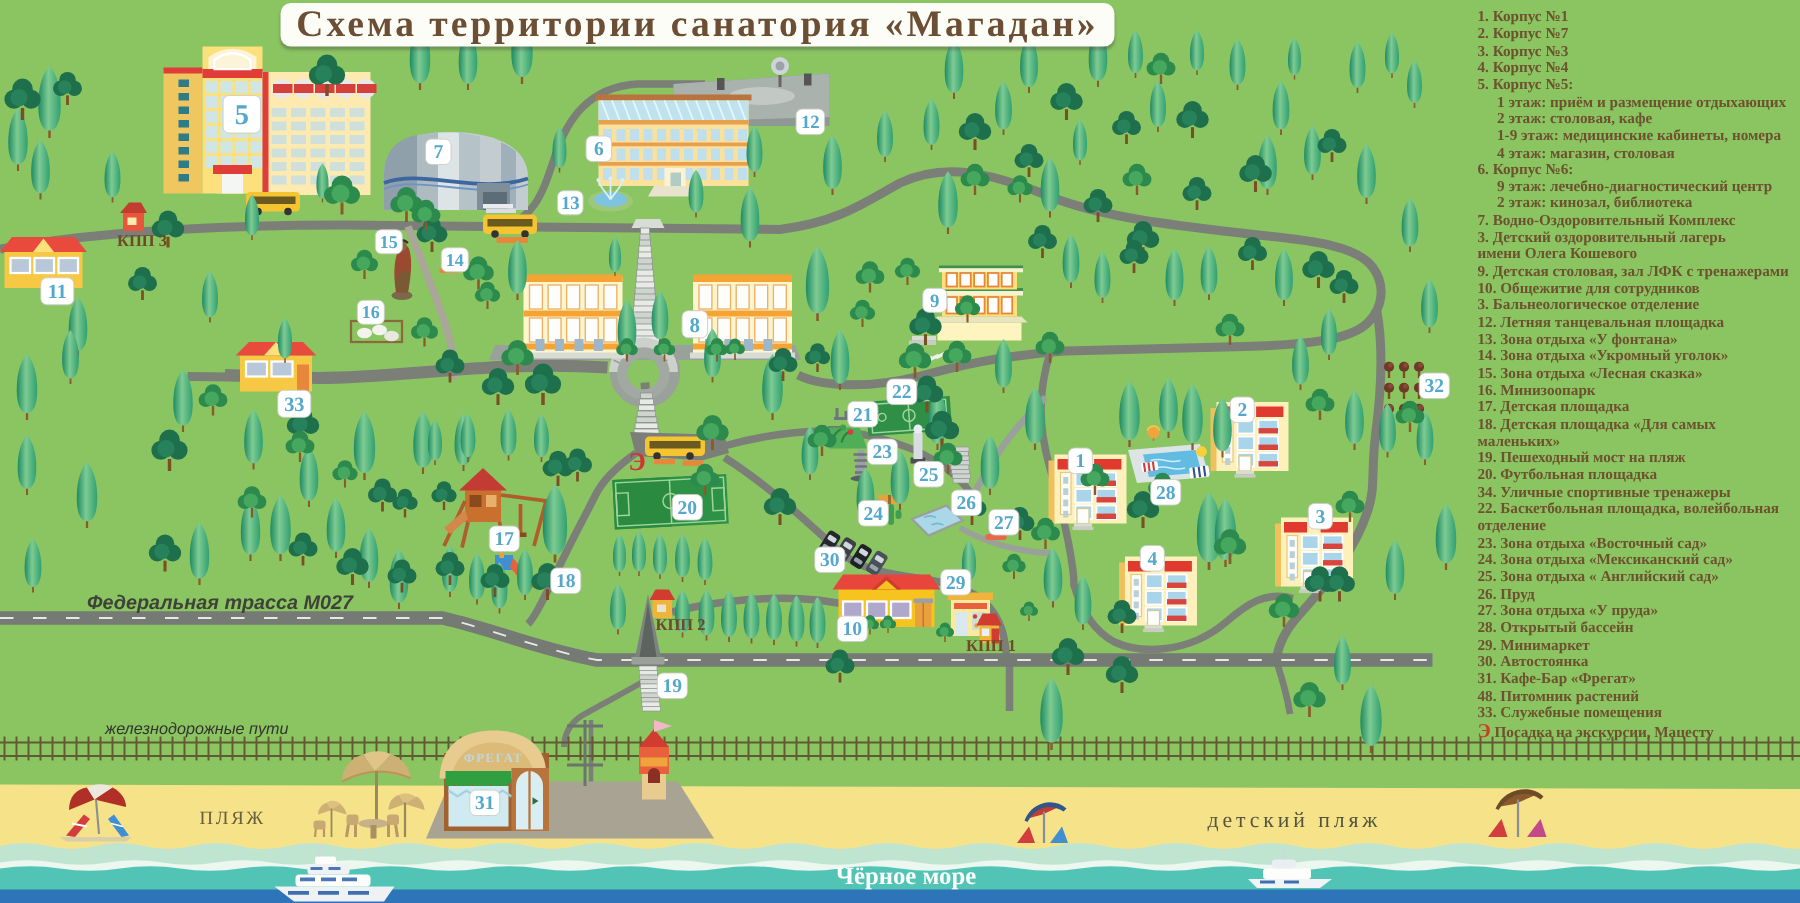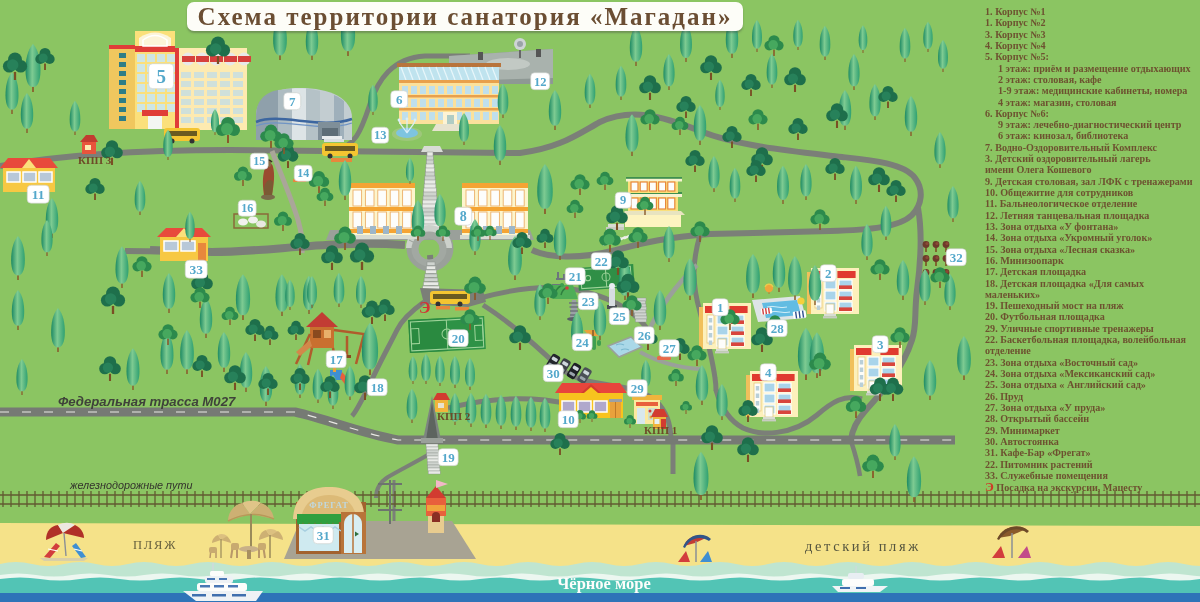--- a/index.html
+++ b/index.html
@@ -241,60 +241,60 @@
 
 <path d="M0,579 Q20,576 40,579 Q60,582 80,579 Q100,576 120,579 Q140,582 160,579 Q180,576 200,579 Q220,582 240,579 Q260,576 280,579 Q300,582 320,579 Q340,576 360,579 Q380,582 400,579 Q420,576 440,579 Q460,582 480,579 Q500,576 520,579 Q540,582 560,579 Q580,576 600,579 Q620,582 640,579 Q660,576 680,579 Q700,582 720,579 Q740,576 760,579 Q780,582 800,579 Q820,576 840,579 Q860,582 880,579 Q900,576 920,579 Q940,582 960,579 Q980,576 1000,579 Q1020,582 1040,579 Q1060,576 1080,579 Q1100,582 1120,579 Q1140,576 1160,579 Q1180,582 1200,579 L1200,602 L0,602 Z" fill="#52c4b5"></path>
 
 <rect x="0" y="593" width="1200" height="9" fill="#2e74b8"></rect>
 </svg>
 
 <div class="title">Схема территории санатория «Магадан»</div>
 
 <div class="legend">
 <div>1. Корпус №1</div>
-<div>1. Корпус №2</div>
+<div>2. Корпус №7</div>
 <div>3. Корпус №3</div>
 <div>4. Корпус №4</div>
 <div>5. Корпус №5:</div>
 <div class="i">1 этаж: приём и размещение отдыхающих</div>
 <div class="i">2 этаж: столовая, кафе</div>
 <div class="i">1-9 этаж: медицинские кабинеты, номера</div>
 <div class="i">4 этаж: магазин, столовая</div>
 <div>6. Корпус №6:</div>
 <div class="i">9 этаж: лечебно-диагностический центр</div>
-<div class="i">6 этаж: кинозал, библиотека</div>
+<div class="i">2 этаж: кинозал, библиотека</div>
 <div>7. Водно-Оздоровительный Комплекс</div>
 <div>3. Детский оздоровительный лагерь</div>
 <div>имени Олега Кошевого</div>
 <div>9. Детская столовая, зал ЛФК с тренажерами</div>
 <div>10. Общежитие для сотрудников</div>
-<div>11. Бальнеологическое отделение</div>
+<div>3. Бальнеологическое отделение</div>
 <div>12. Летняя танцевальная площадка</div>
 <div>13. Зона отдыха «У фонтана»</div>
 <div>14. Зона отдыха «Укромный уголок»</div>
 <div>15. Зона отдыха «Лесная сказка»</div>
 <div>16. Минизоопарк</div>
 <div>17. Детская площадка</div>
 <div>18. Детская площадка «Для самых</div>
 <div>маленьких»</div>
 <div>19. Пешеходный мост на пляж</div>
 <div>20. Футбольная площадка</div>
-<div>29. Уличные спортивные тренажеры</div>
+<div>34. Уличные спортивные тренажеры</div>
 <div>22. Баскетбольная площадка, волейбольная</div>
 <div>отделение</div>
 <div>23. Зона отдыха «Восточный сад»</div>
 <div>24. Зона отдыха «Мексиканский сад»</div>
 <div>25. Зона отдыха « Английский сад»</div>
 <div>26. Пруд</div>
 <div>27. Зона отдыха «У пруда»</div>
 <div>28. Открытый бассейн</div>
 <div>29. Минимаркет</div>
 <div>30. Автостоянка</div>
 <div>31. Кафе-Бар «Фрегат»</div>
-<div>22. Питомник растений</div>
+<div>48. Питомник растений</div>
 <div>33. Служебные помещения</div>
 <div><span style="color:#cf3a28;font-size:13px;">Э</span> Посадка на экскурсии, Мацесту</div>
 </div>
 <svg style="position:absolute;left:0;top:0" width="1200" height="602" viewBox="0 0 1200 602">
 
 <g>
 <rect x="109" y="47" width="26" height="82" fill="#f0c75e"></rect>
 <rect x="109" y="45" width="66" height="4" fill="#e03c38"></rect>
 <g fill="#2e7d86">
 <rect x="119" y="53" width="7" height="5"></rect>

